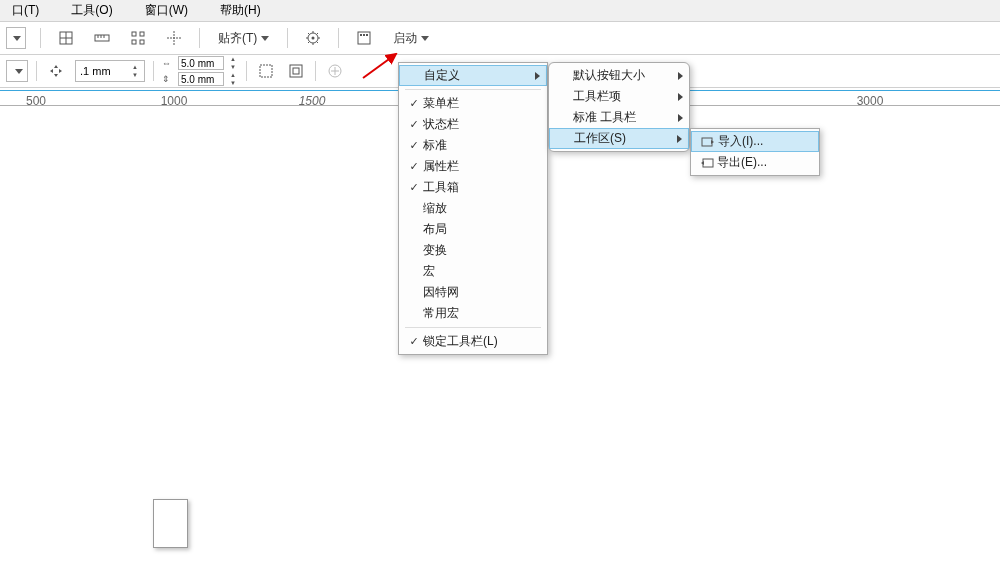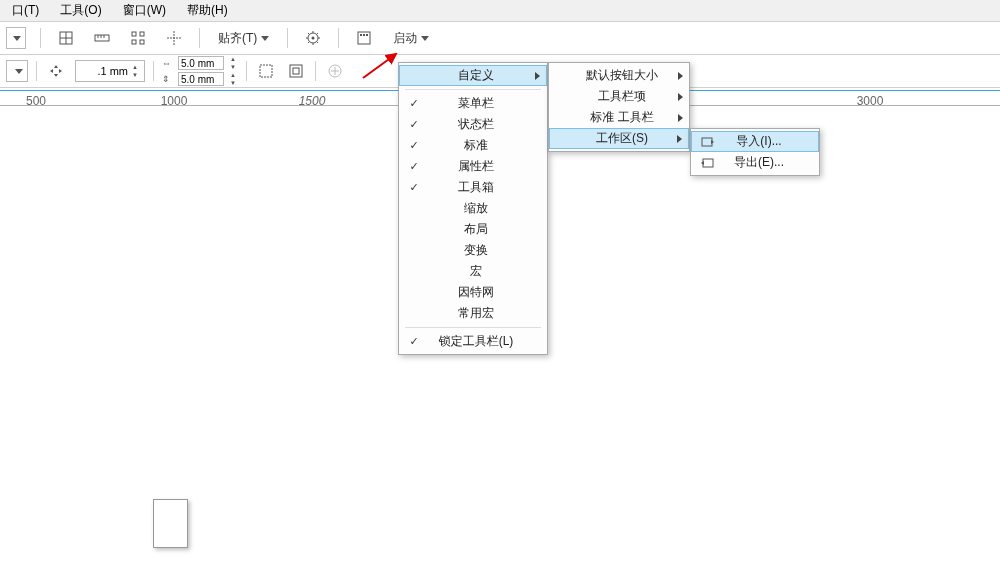--- a/index.html
+++ b/index.html
@@ -16,21 +16,21 @@
       overflow: hidden;
       position: relative;
     }
     .menubar {
       display: flex;
       align-items: center;
       height: 22px;
       background: #f0f0f0;
       border-bottom: 1px solid #d0d0d0;
       padding-left: 2px;
-      gap: 1px;
+      gap: 12px;
     }
     .menubar-item {
       padding: 2px 10px;
       color: #000;
       cursor: default;
     }
     .toolbar {
       display: flex;
       align-items: center;
       height: 33px;
@@ -85,21 +85,21 @@
       border: 1px solid #b8b8b8;
       height: 22px;
       padding: 0 4px;
       background: #fff;
     }
     .input-box input {
       border: none;
       outline: none;
       width: 48px;
       font-size: 11px;
-      text-align: right;
+      text-align: left;
     }
     .spinner-btns {
       display: inline-flex;
       flex-direction: column;
       margin-left: 2px;
     }
     .spin {
       width: 10px;
       height: 8px;
       display: flex;
@@ -176,21 +176,20 @@
       box-shadow: 2px 2px 4px rgba(0,0,0,0.25);
     }
     
     .popup {
       position: absolute;
       background: #fdfdfd;
       border: 1px solid #aaa;
       box-shadow: 2px 2px 6px rgba(0,0,0,0.25);
       padding: 2px 0;
       z-index: 10;
-      text-align: center;
     }
     .popup-item {
       display: flex;
       align-items: center;
       height: 21px;
       padding: 0 18px 0 6px;
       cursor: default;
       position: relative;
       white-space: nowrap;
     }
@@ -451,21 +450,21 @@
       <span class="popup-check"></span>
       <span class="popup-label">常用宏</span>
     </div>
   <div class="popup-sep"></div>
   <div class="popup-item">
       <span class="popup-check">✓</span>
       <span class="popup-label">锁定工具栏(L)</span>
     </div>
 </div>
 
-<div class="popup" style="left:548px; top:62px; width:142px;">
+<div class="popup" style="left:548px; top:62px; width:142px;border-radius:6px;">
   <div class="popup-item">
       <span class="popup-check"></span>
       <span class="popup-label">默认按钮大小</span>
       <span class="popup-arrow"></span>
     </div>
   <div class="popup-item">
       <span class="popup-check"></span>
       <span class="popup-label">工具栏项</span>
       <span class="popup-arrow"></span>
     </div>

